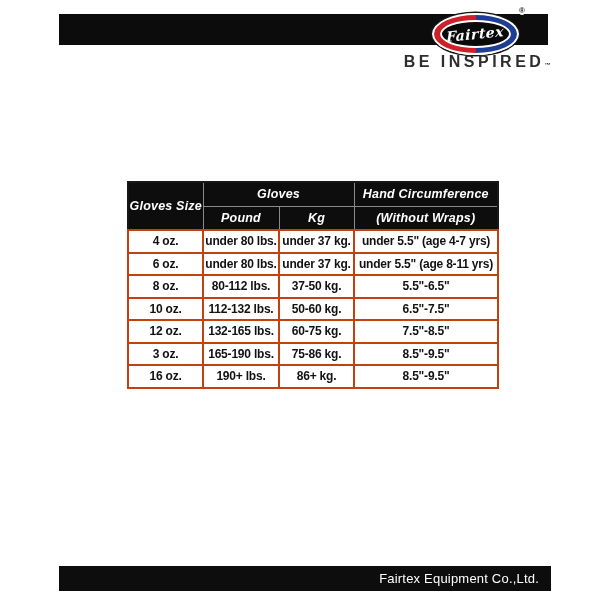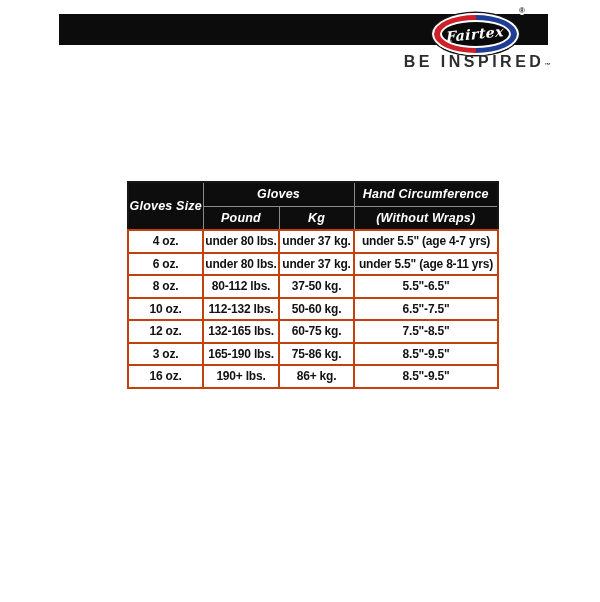--- a/index.html
+++ b/index.html
@@ -186,14 +186,17 @@
       <tr>
         <td>16 oz.</td>
         <td>190+ lbs.</td>
         <td>86+ kg.</td>
         <td>8.5"-9.5"</td>
       </tr>
     </tbody>
   </table>
 
 
+  <div class="bottom-bar">
+    <span>Fairtex Equipment Co.,Ltd.</span>
+  </div>
 
 </div>
 
 </body></html>

